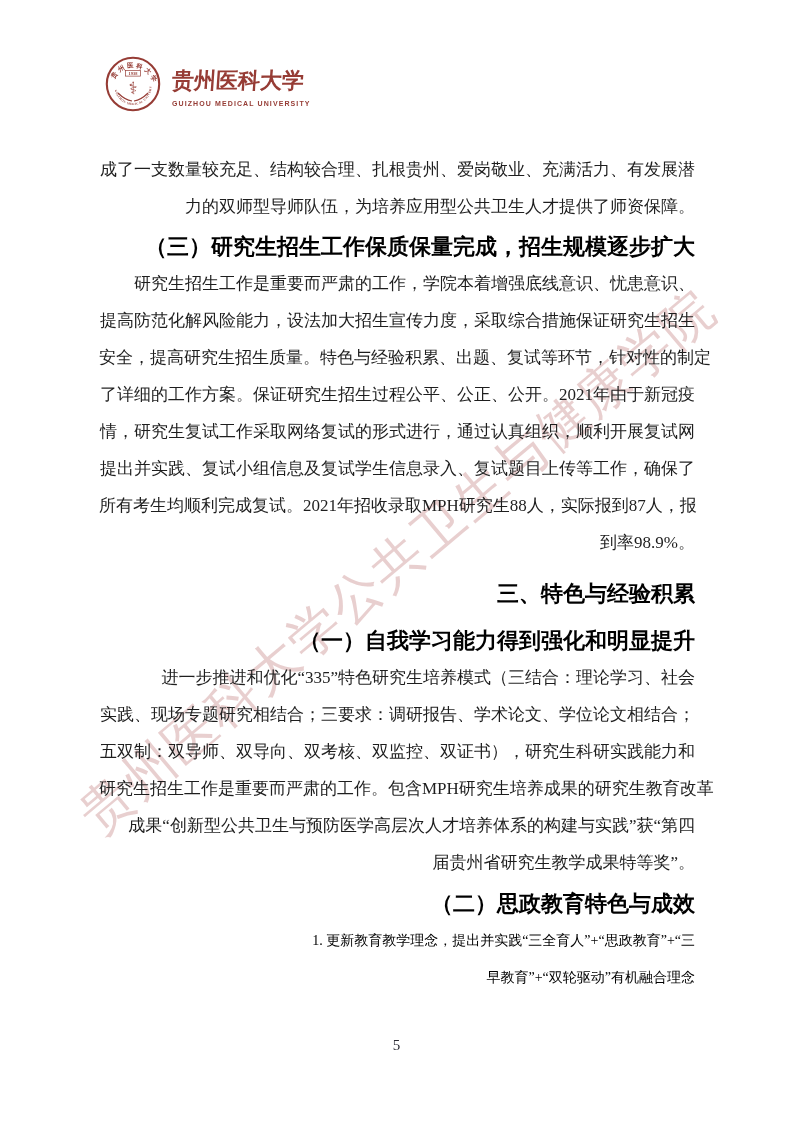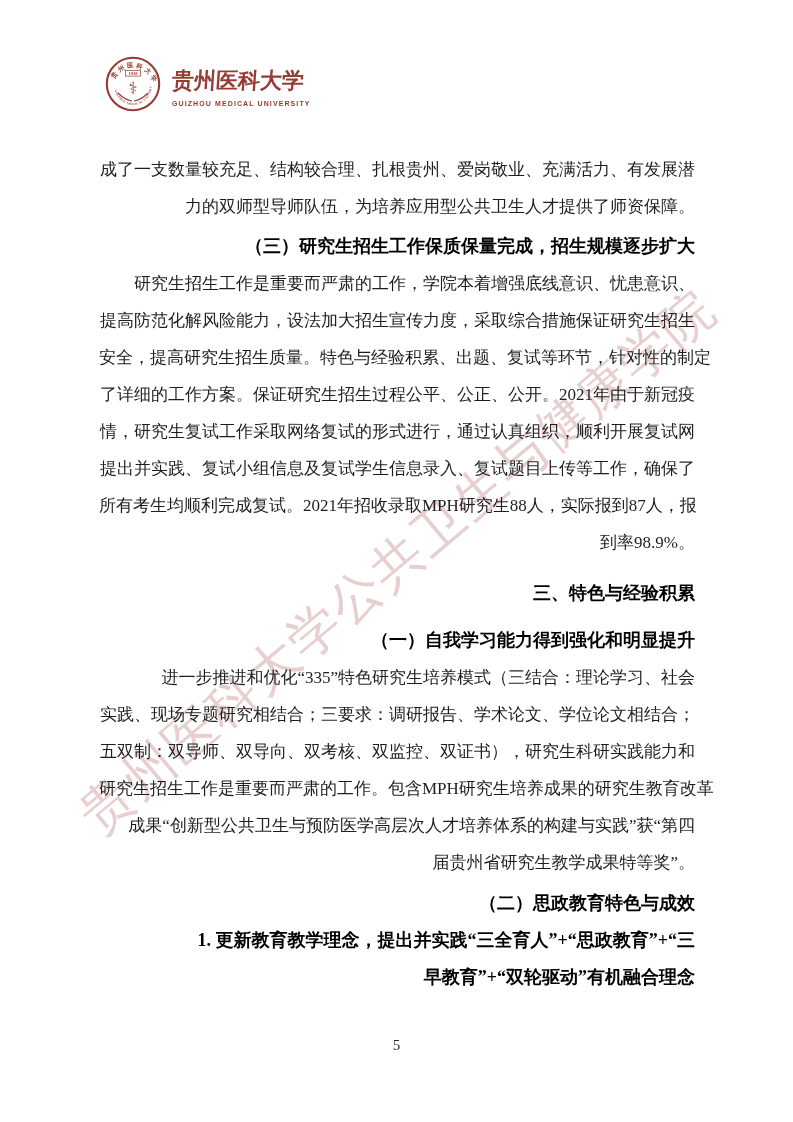--- a/index.html
+++ b/index.html
@@ -41,24 +41,24 @@
   }
   
   .content {
     position:absolute; left:99px; top:151px; width:596px;
     color:#1e1e1e; font-size:17px; z-index:2;
   }
   .content p, .content h3 { margin:0; padding:0;text-align:right; }
   .ln { line-height:37px; height:37px; white-space:nowrap; }
   .indent { text-indent:2em; }
   h3.hd {
-    font-size:18px; font-weight:bold; color:#000;
+    font-size:22px; font-weight:bold; color:#000;
     line-height:37px; height:37px; text-indent:2em; white-space:nowrap;
   }
-  .bold-para .ln { font-weight:bold; font-size:18px; color:#000; }
+  .bold-para .ln { font-weight:normal; font-size:14px; color:#000; }
   .mt3  { margin-top:3px !important; }
   .mt14 { margin-top:14px !important; }
   .mt10 { margin-top:10px !important; }
   .mt4  { margin-top:4px !important; }
   
   .footer {
     position:absolute; left:0; top:1036px; width:100%;
     text-align:center; z-index:2;
   }
   .page-num { font-size:15px; color:#2a2a33; font-family:"Liberation Serif","DejaVu Serif",serif; }

